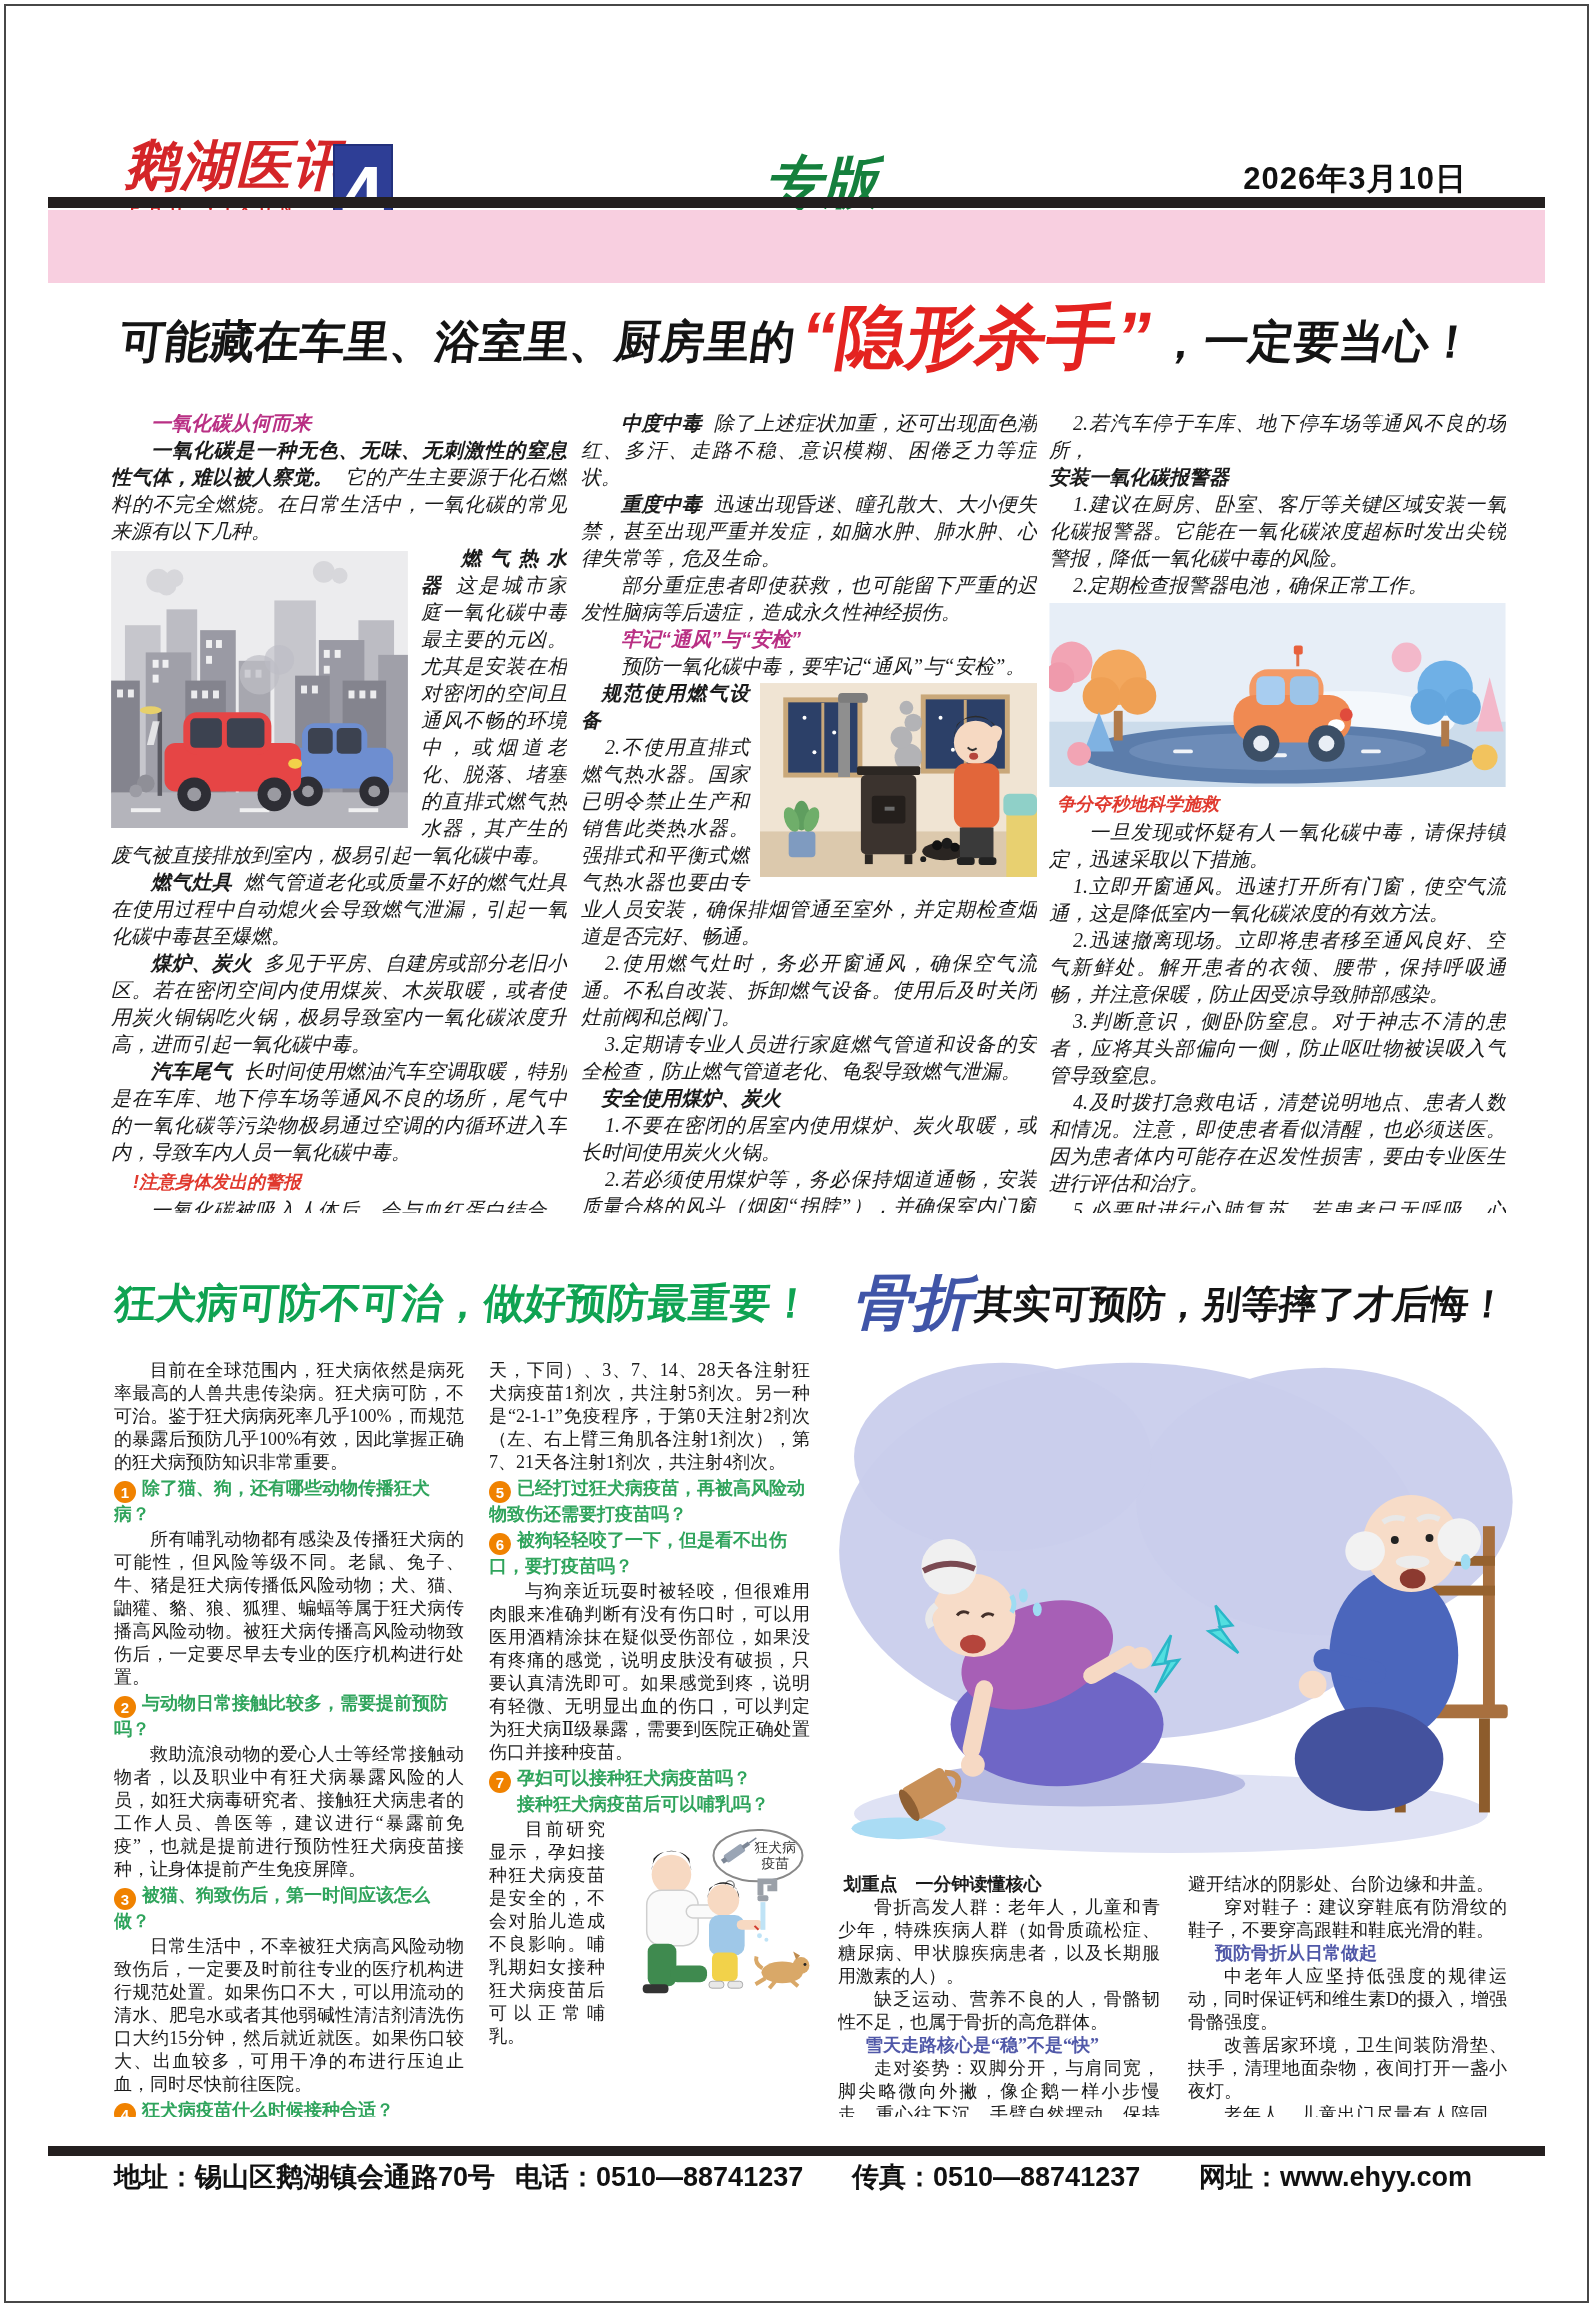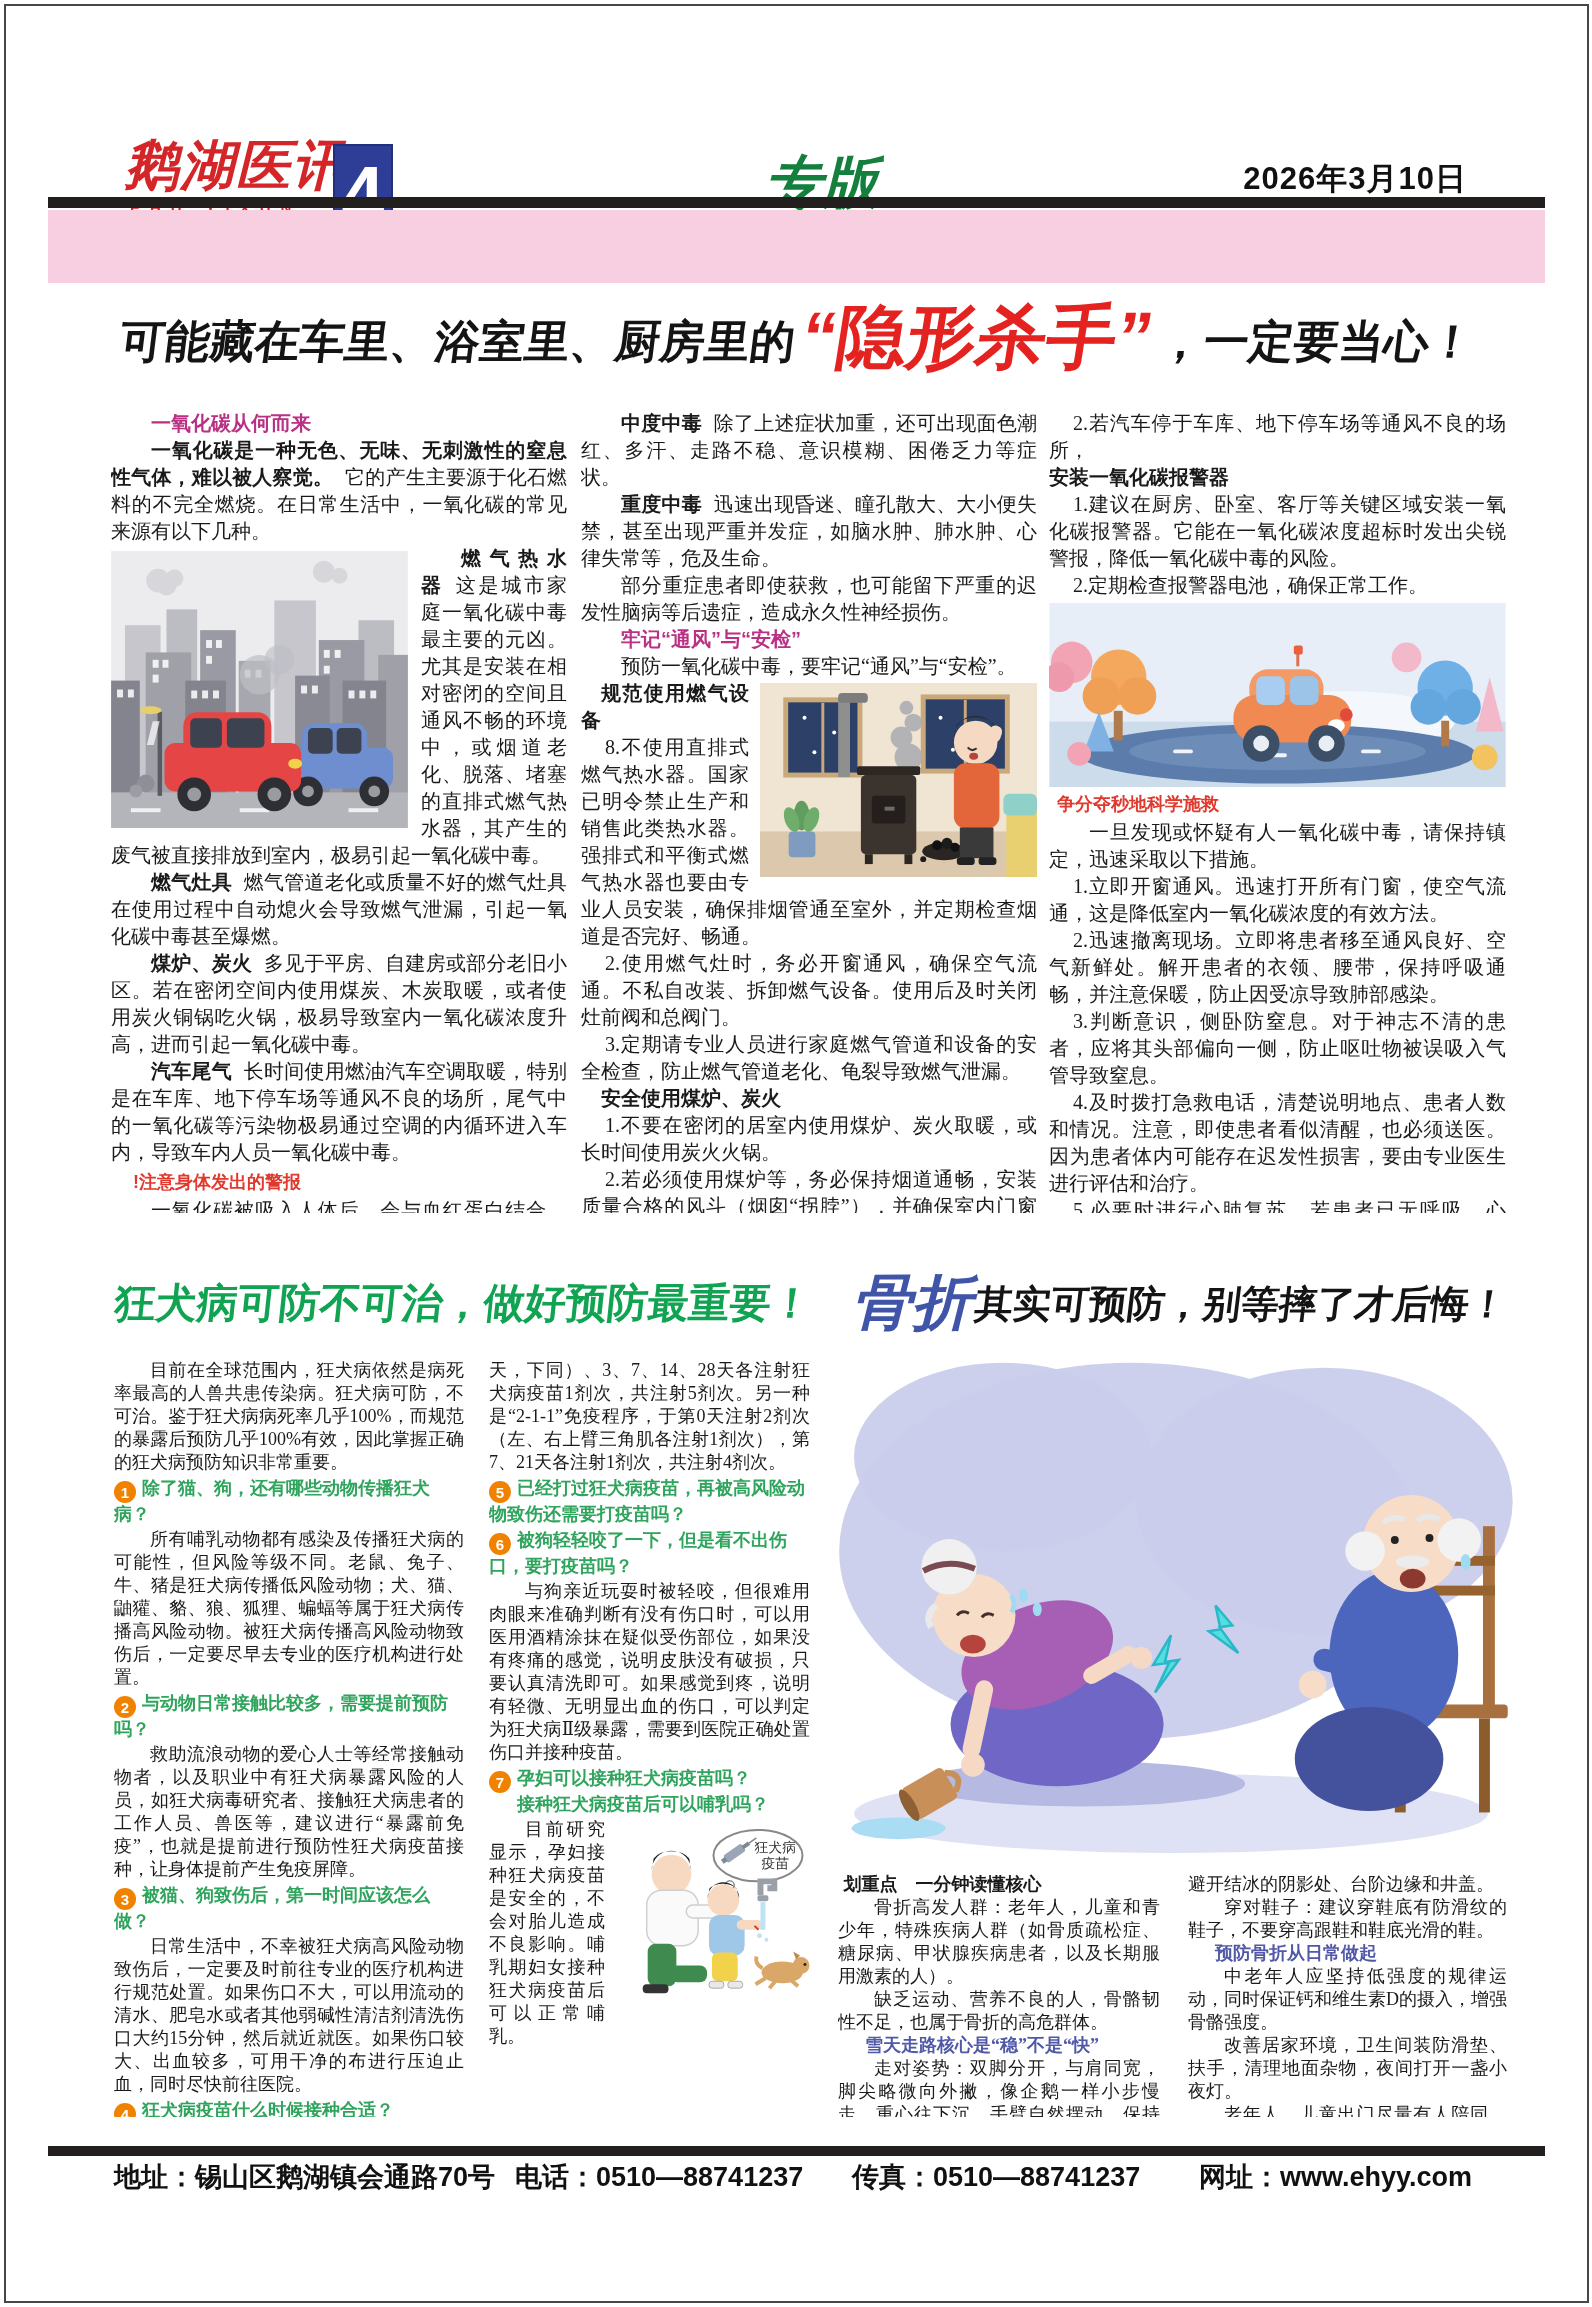--- a/index.html
+++ b/index.html
@@ -21,21 +21,21 @@
         font-weight:bold;font-size:31px;color:#111;letter-spacing:1px;}
   .rule{position:absolute;left:48px;top:197px;width:1497px;height:11px;background:#241f1f;}
   .pinkband{position:absolute;left:48px;top:210px;width:1497px;height:73px;background:#f8cfe0;}
 
   
   .headline{position:absolute;left:48px;top:295px;width:1497px;height:94px;display:flex;align-items:center;justify-content:center;white-space:nowrap;}
   .hl-black{display:inline-block;font-family:"Liberation Sans",sans-serif;font-weight:bold;font-size:45px;color:#141414;transform:skewX(-7deg);}
   .hl-red{display:inline-block;font-family:"Liberation Sans",sans-serif;font-weight:bold;font-size:70px;color:#e42320;transform:skewX(-9deg);margin:0 7px 9px 7px;}
 
   
-  .col{position:absolute;top:410px;height:803px;overflow:hidden;}
+  .col{position:absolute;top:410px;height:803px;overflow:hidden;font-style:italic;}
   .col1{left:111px;width:456px;}
   .col2{left:581px;width:456px;}
   .col3{left:1049px;width:457px;}
   .col p{margin:0;font-size:20px;line-height:27px;text-align:justify;text-indent:2em;}
   .col p.num{text-indent:1.2em;}
   b.lead{font-family:"Liberation Sans",sans-serif;font-weight:bold;margin-right:.6em;}
   .h-mag{font-family:"Liberation Sans",sans-serif;font-weight:bold;font-size:23px;color:#b93084;text-align:center;margin:1px 0 5px 0;}
   .h-red{font-family:"Liberation Sans",sans-serif;font-weight:bold;font-size:18px;color:#e0392e;margin:4px 0 3px 0;padding-left:22px;}
   .col p.h-bold{font-family:"Liberation Sans",sans-serif;font-weight:bold;text-indent:1em;}
   .img-city{float:left;width:297px;height:277px;margin:6px 13px 3px 0;}
@@ -250,21 +250,21 @@
           <ellipse cx="64" cy="276" rx="14" ry="26" fill="#6fae6a" transform="rotate(-20 64 276)"></ellipse>
         <ellipse cx="104" cy="276" rx="14" ry="26" fill="#6fae6a" transform="rotate(20 104 276)"></ellipse>
         <rect x="58" y="300" width="54" height="52" rx="8" fill="#7f9bc0"></rect>
       </g>
       <g>
         <rect x="498" y="244" width="62" height="148" fill="#e8d070"></rect>
         <rect x="492" y="224" width="68" height="44" rx="12" fill="#8fd0c8"></rect>
       </g>
     </svg>
     <p class="h-bold">规范使用燃气设备</p>
-    <p class="num">8.不使用直排式燃气热水器。国家已明令禁止生产和销售此类热水器。强排式和平衡式燃气热水器也要由专业人员安装，确保排烟管通至室外，并定期检查烟道是否完好、畅通。</p>
+    <p class="num">2.不使用直排式燃气热水器。国家已明令禁止生产和销售此类热水器。强排式和平衡式燃气热水器也要由专业人员安装，确保排烟管通至室外，并定期检查烟道是否完好、畅通。</p>
     <p class="num">2.使用燃气灶时，务必开窗通风，确保空气流通。不私自改装、拆卸燃气设备。使用后及时关闭灶前阀和总阀门。</p>
     <p class="num">3.定期请专业人员进行家庭燃气管道和设备的安全检查，防止燃气管道老化、龟裂导致燃气泄漏。</p>
     <p class="h-bold">安全使用煤炉、炭火</p>
     <p class="num">1.不要在密闭的居室内使用煤炉、炭火取暖，或长时间使用炭火火锅。</p>
     <p class="num">2.若必须使用煤炉等，务必保持烟道通畅，安装质量合格的风斗（烟囱“拐脖”），并确保室内门窗留有足够的通风缝隙。</p>
 
   </section>
 
   <section class="col col3">
     <p class="num">2.若汽车停于车库、地下停车场等通风不良的场所，</p>

